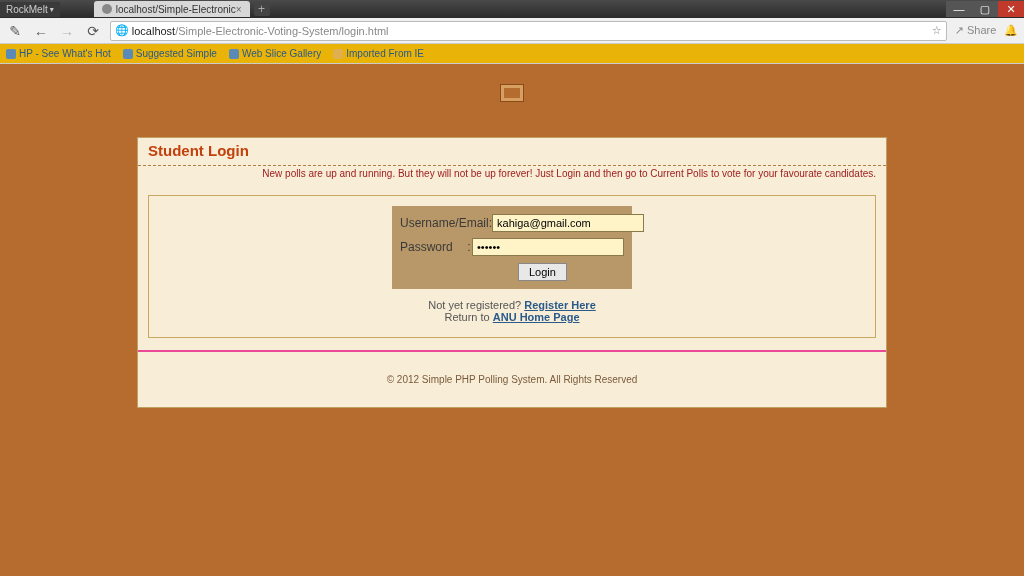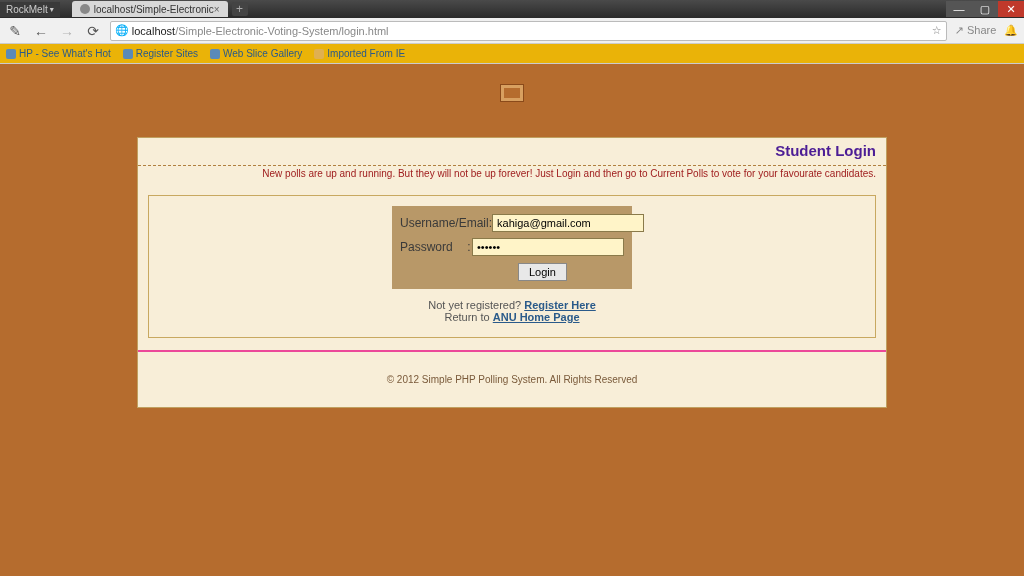--- a/index.html
+++ b/index.html
@@ -1,21 +1,21 @@
 <!DOCTYPE html>
 <html><head>
   <meta charset="utf-8">
   <style>
     * { margin: 0; padding: 0; box-sizing: border-box; font-family: Arial, sans-serif; }
     body { width: 1024px; height: 576px; overflow: hidden; background: #b56c2e; }
     
     .titlebar { height: 18px; background: linear-gradient(#4a4a4a, #2a2a2a); display: flex; align-items: center; }
     .menu-btn { background: #3a3a3a; color: #ccc; font-size: 10px; padding: 2px 6px; margin-left: 0; display: flex; align-items: center; }
     .menu-btn::after { content: "▾"; margin-left: 2px; font-size: 8px; }
-    .tab { background: #d8d8d8; height: 16px; margin-left: 12px; padding: 2px 8px; display: flex; align-items: center; font-size: 10px; color: #333; border-radius: 3px 3px 0 0; min-width: 140px; }
+    .tab { background: #d8d8d8; height: 16px; margin-left: 34px; padding: 2px 8px; display: flex; align-items: center; font-size: 10px; color: #333; border-radius: 3px 3px 0 0; min-width: 140px; }
     .tab-favicon { width: 10px; height: 10px; background: #888; border-radius: 50%; margin-right: 4px; }
     .tab-close { margin-left: auto; font-size: 10px; color: #666; }
     .new-tab { background: #444; width: 16px; height: 14px; margin-left: 4px; border-radius: 2px; color: #aaa; display:flex; align-items:center; justify-content:center; font-size:12px; }
     .win-controls { margin-left: auto; display: flex; }
     .win-btn { width: 26px; height: 16px; display: flex; align-items: center; justify-content: center; font-size: 11px; color: #fff; }
     .win-min { background: #555; }
     .win-max { background: #555; }
     .win-close { background: #c0392b; }
     
     .toolbar { height: 26px; background: #f0f0f0; border-bottom: 1px solid #ccc; display: flex; align-items: center; padding: 0 6px; gap: 8px; }
@@ -30,21 +30,21 @@
     .bm-folder { background: #e0b050; }
     
     .page { position: relative; }
     .page-icon { width: 24px; height: 18px; border: 1px solid #8a4a1a; background: #d8a060; margin: 20px auto 8px; position: relative; }
     .page-icon::after { content:""; position:absolute; inset:3px; background:#b56c2e; }
     
     .page-title { text-align: center; font-size: 28px; font-weight: bold; color: #9a2a2a; margin-bottom: 30px; }
     
     .panel { width: 750px; margin: 35px auto 0; background: #f8eed8; border: 1px solid #c0a060; }
     .panel-header { padding: 4px 10px 6px; border-bottom: 1px dashed #b08040; }
-    .panel-title { text-align: right; font-weight: bold; color: #4c1d95; font-size: 15px; }
+    .panel-title { text-align: left; font-weight: bold; color: #c2410c; font-size: 15px; }
     .panel-notice { text-align: right; font-size: 10px; color: #a02020; padding: 2px 10px 6px; }
     
     .form-box { margin: 10px 10px 12px; border: 1px solid #c8a860; background: #f8eed8; padding: 10px 0 14px; }
     .form-inner { width: 240px; margin: 0 auto; background: #b89868; padding: 8px; }
     .form-row { display: flex; align-items: center; margin-bottom: 6px; font-size: 12px; color: #3a3a3a; }
     .form-label { width: 110px; }
     .form-colon { width: 8px; }
     .form-row input { flex: 1; background: #fff4c8; border: 1px solid #8a7a4a; padding: 2px 4px; font-size: 11px; height: 18px; }
     .btn-row { text-align: left; padding-left: 118px; }
     .login-btn { background: #e8e8e8; border: 1px solid #888; padding: 2px 10px; font-size: 11px; }
@@ -88,21 +88,21 @@
   </div>
 </div>
 
 <div class="bookmarks">
   <div class="bm-item">
       <span class="bm-icon"></span>
       <span>HP - See What's Hot</span>
     </div>
   <div class="bm-item">
       <span class="bm-icon"></span>
-      <span>Register Sites</span>
+      <span>Suggested Simple</span>
     </div>
   <div class="bm-item">
       <span class="bm-icon"></span>
       <span>Web Slice Gallery</span>
     </div>
   <div class="bm-item">
       <span class="bm-icon bm-folder"></span>
       <span>Imported From IE</span>
     </div>
 </div>

